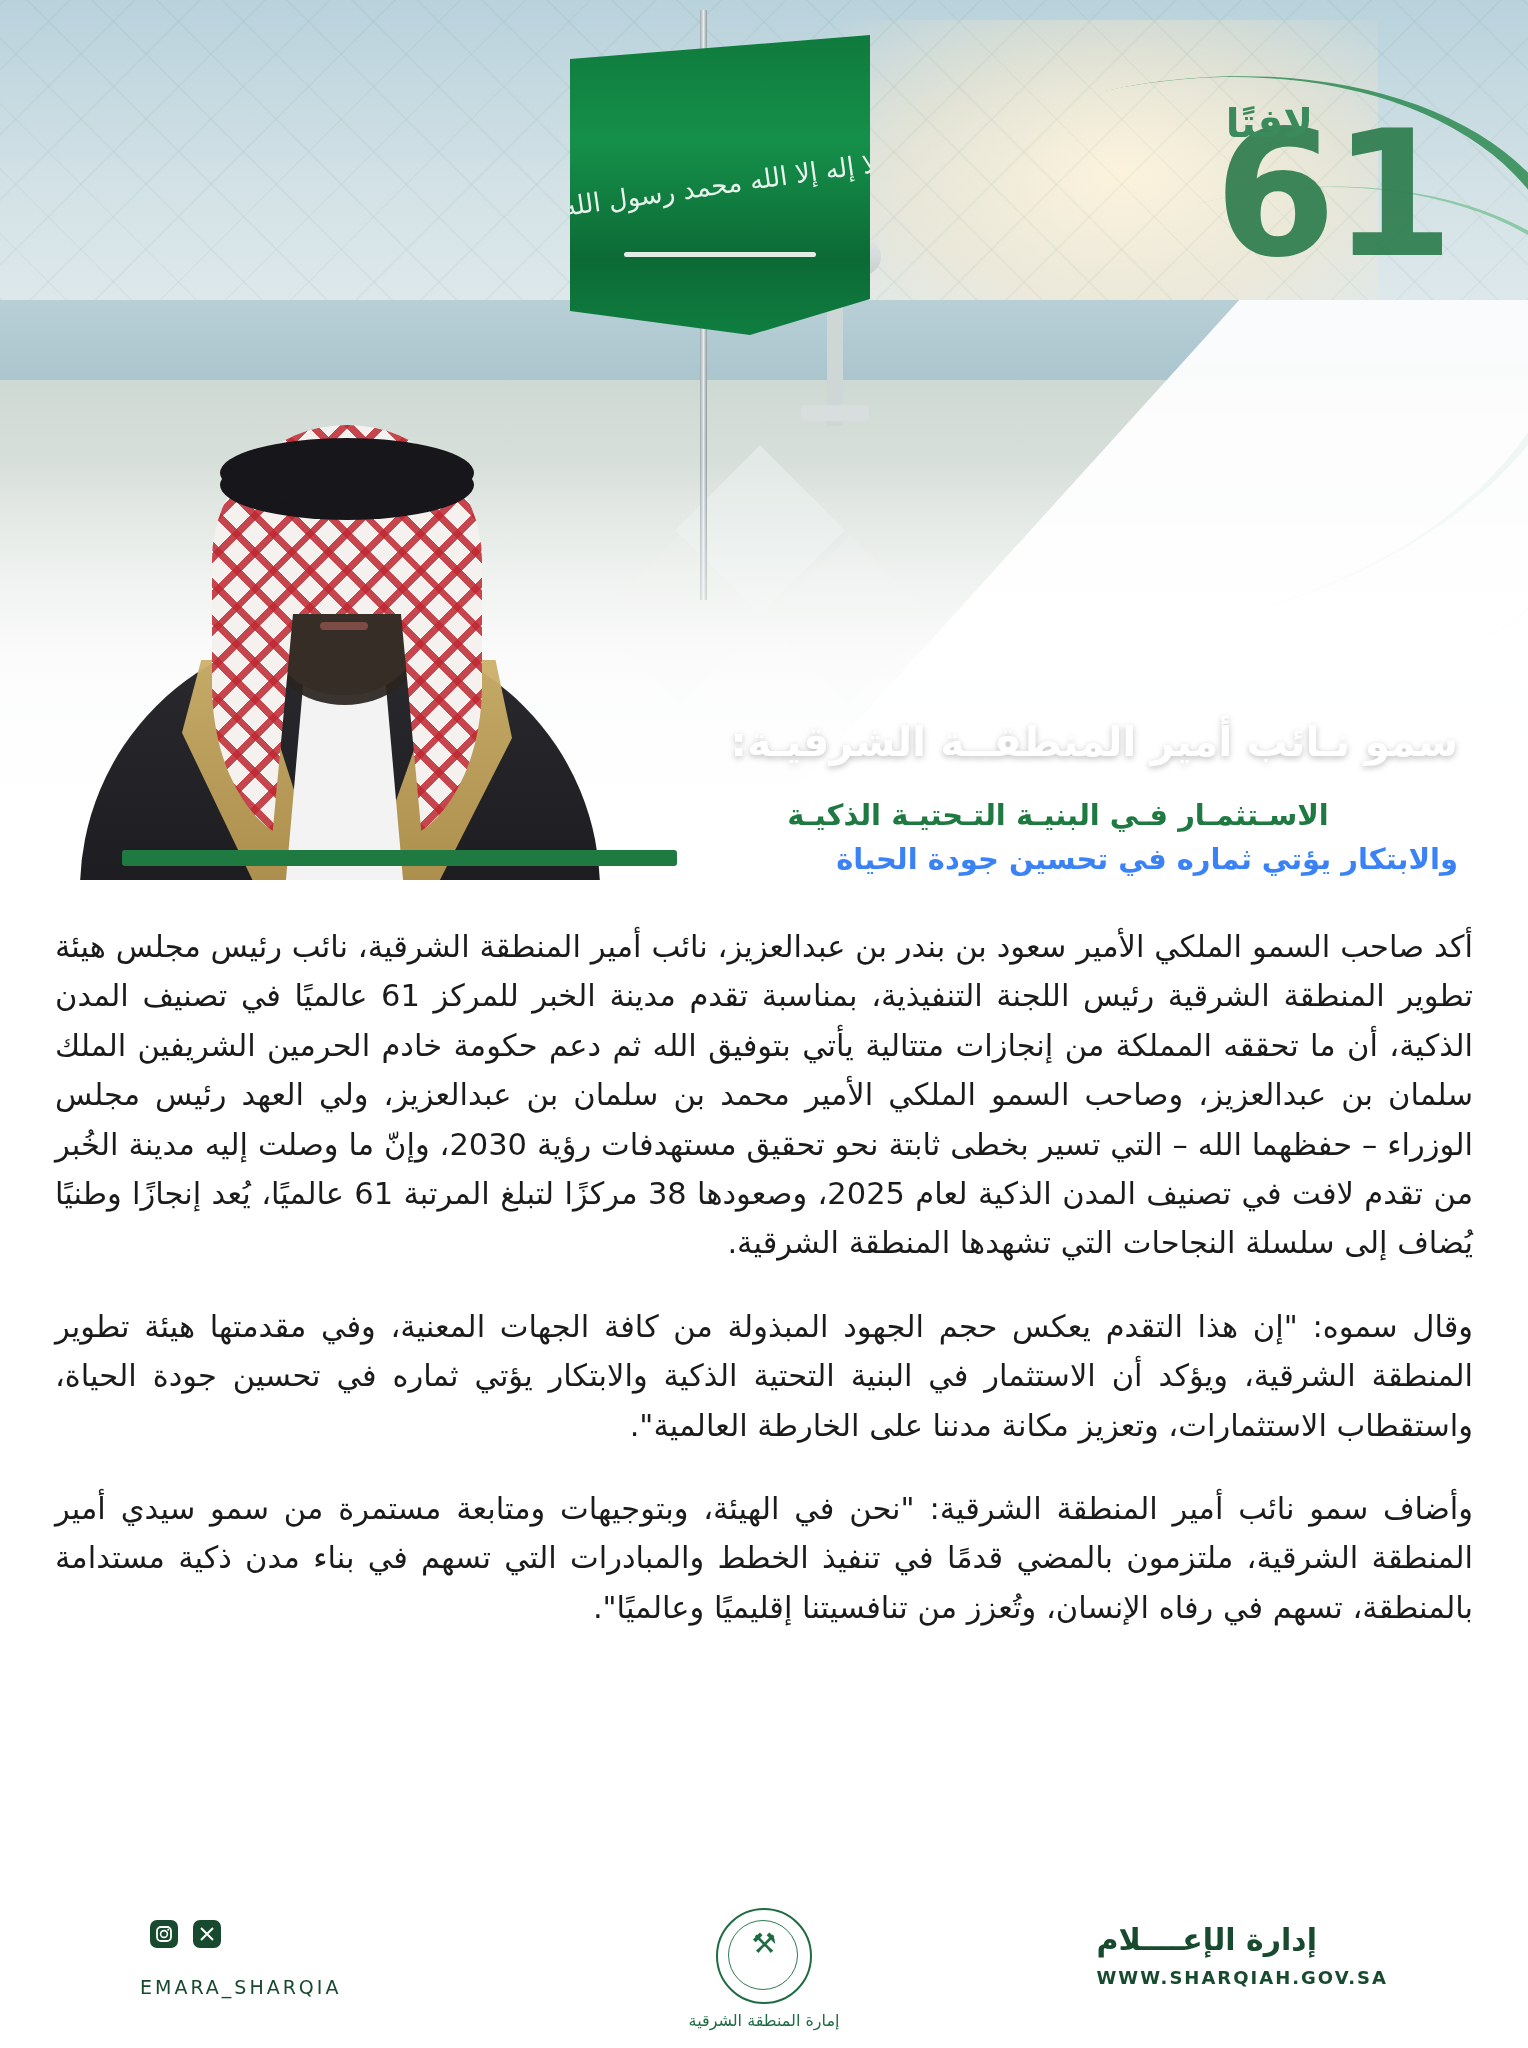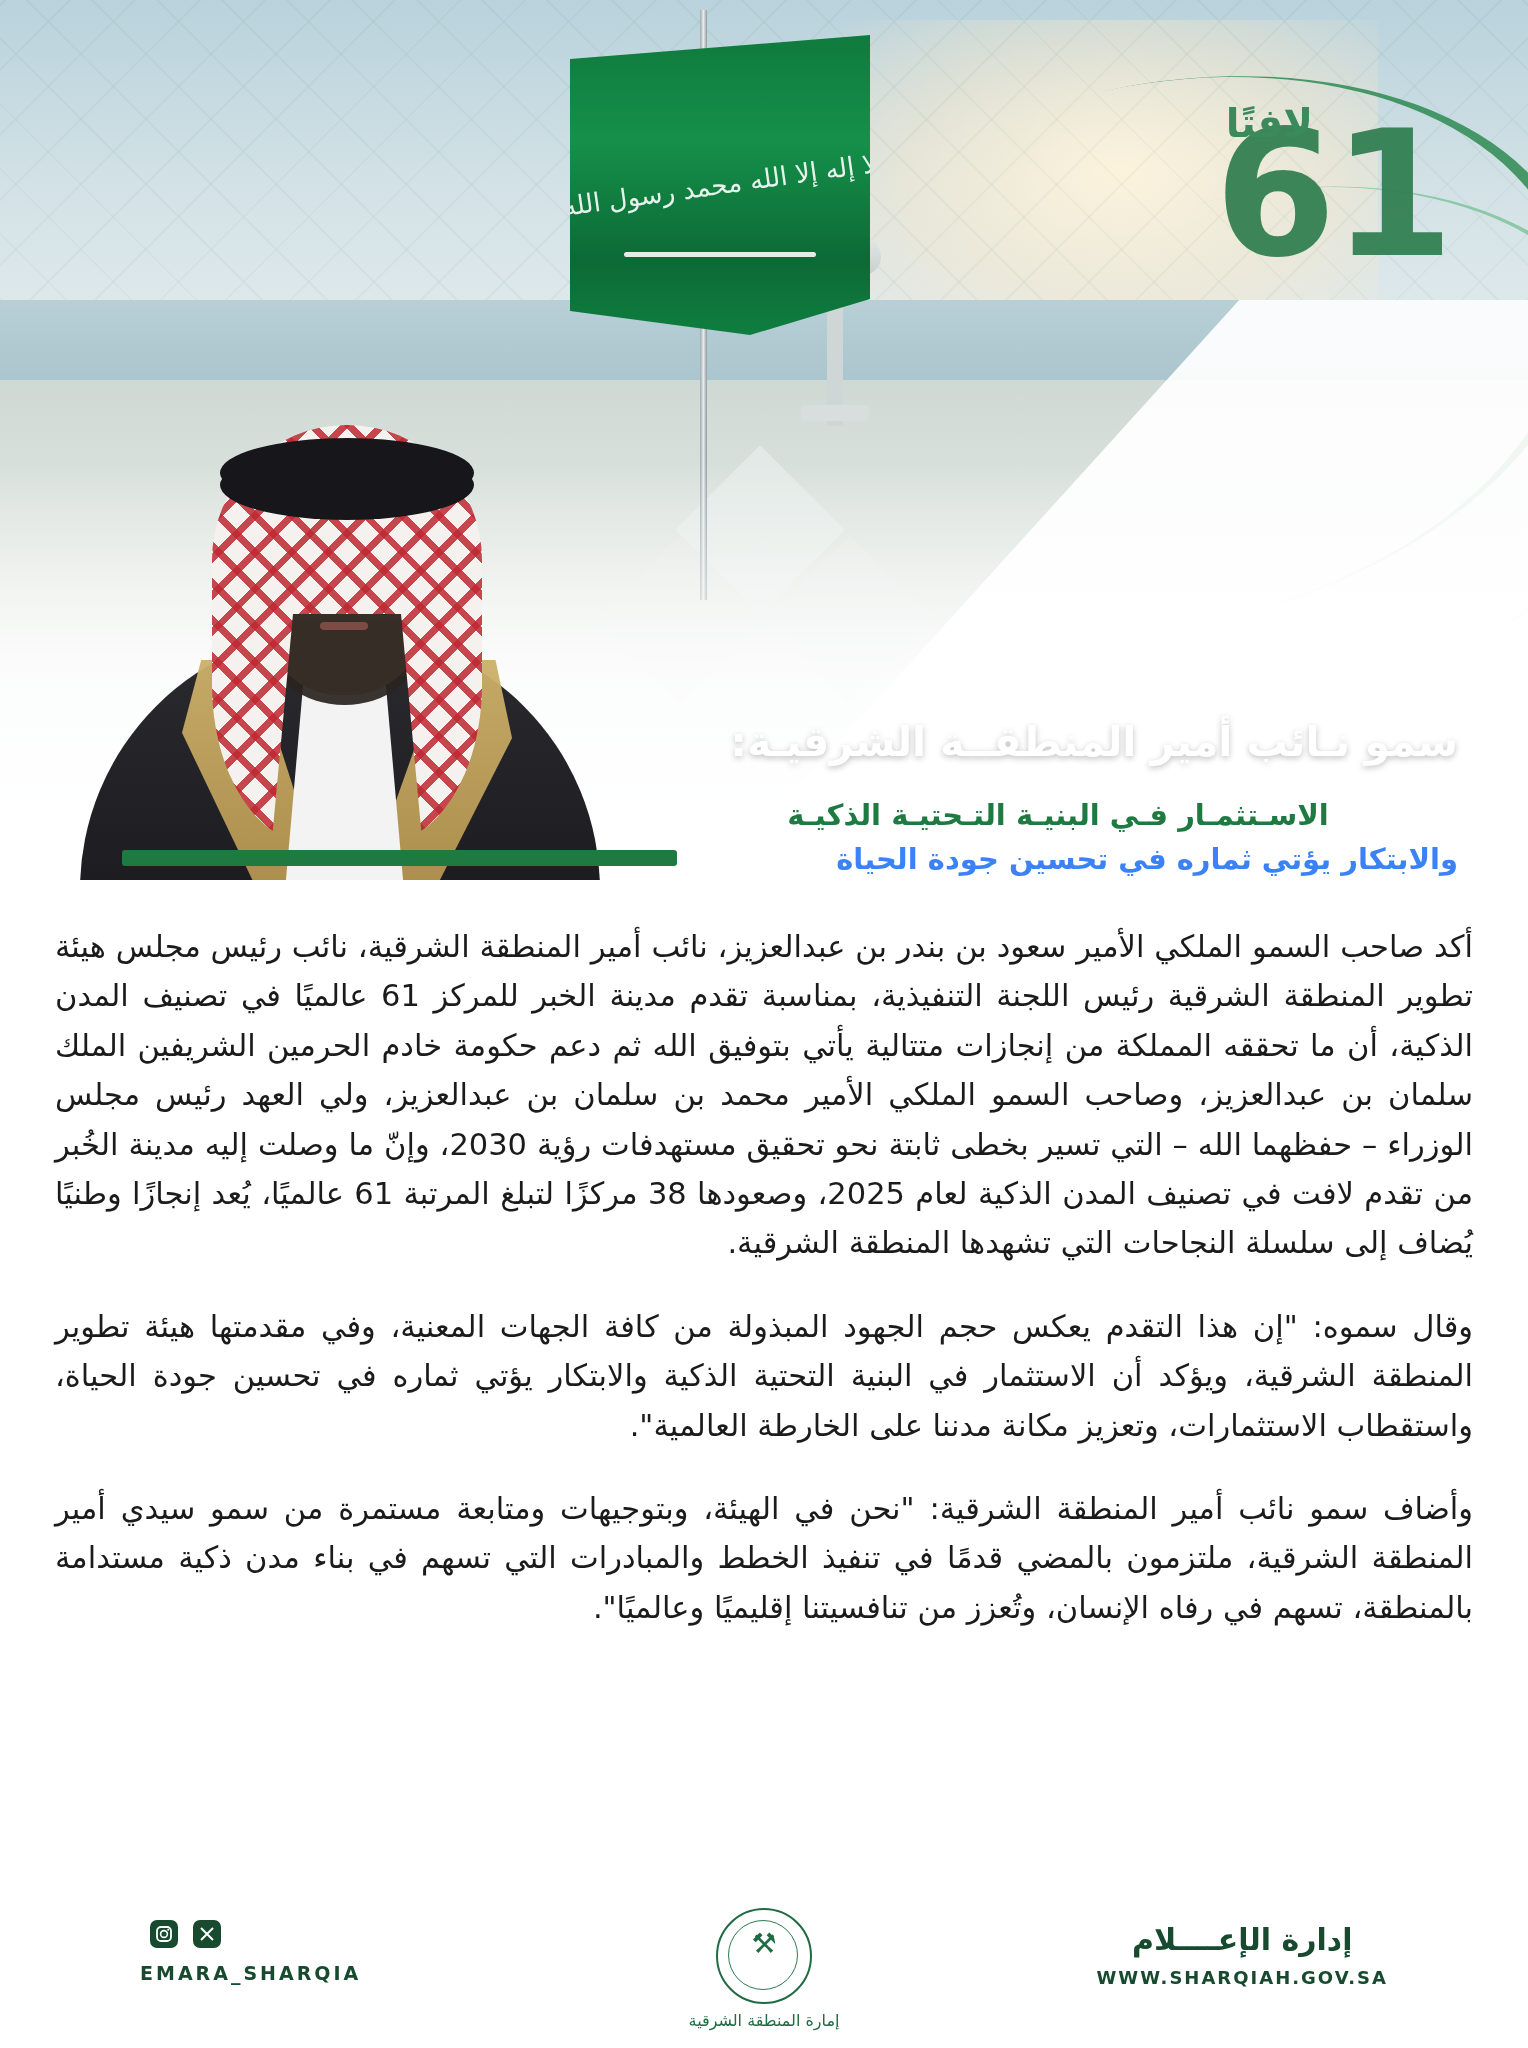--- a/index.html
+++ b/index.html
@@ -180,37 +180,37 @@
 
   
   .footer{position:absolute;left:0;top:1900px;width:1528px;height:148px;}
   .social{position:absolute;left:140px;top:20px;text-align:left;}
   .sic{
     display:inline-block;width:28px;height:28px;border-radius:7px;background:#174a2e;
     margin-left:10px;position:relative;vertical-align:middle;
   }
   .sic svg{position:absolute;left:5px;top:5px;}
   .handle{
-    margin-top:14px;font-size:19px;letter-spacing:3px;color:#174a2e;font-weight:bold;
+    margin-top:28px;font-size:19px;letter-spacing:3px;color:#174a2e;font-weight:normal;
   }
   .emblem{position:absolute;left:50%;top:8px;transform:translateX(-50%);text-align:center;width:220px;}
   .emblem-circle{
     width:92px;height:92px;border-radius:50%;border:2px solid #1f6b42;margin:0 auto;position:relative;
     background:#fff;
   }
   .emblem-inner{
     position:absolute;left:10px;top:10px;width:68px;height:68px;border-radius:50%;
     border:1px solid #2d7a50;
   }
   .emblem-mark{
     position:absolute;left:50%;top:20px;transform:translateX(-50%);
     color:#1f6b42;font-size:28px;line-height:1;
   }
   .emblem-text{font-size:16px;color:#1f6b42;margin-top:7px;letter-spacing:1px;}
-  .media{position:absolute;right:140px;top:22px;text-align:center;}
+  .media{position:absolute;right:140px;top:22px;text-align:left;}
   .media-title{font-size:30px;font-weight:bold;color:#174a2e;letter-spacing:2px;}
   .media-url{font-size:18px;color:#174a2e;letter-spacing:2px;margin-top:10px;font-weight:bold;}
 </style>
 </head>
 <body>
 
 <div class="hero">
   <div class="hero-sky"></div>
   <div class="hero-sun"></div>
   <div class="hero-sea"></div>

